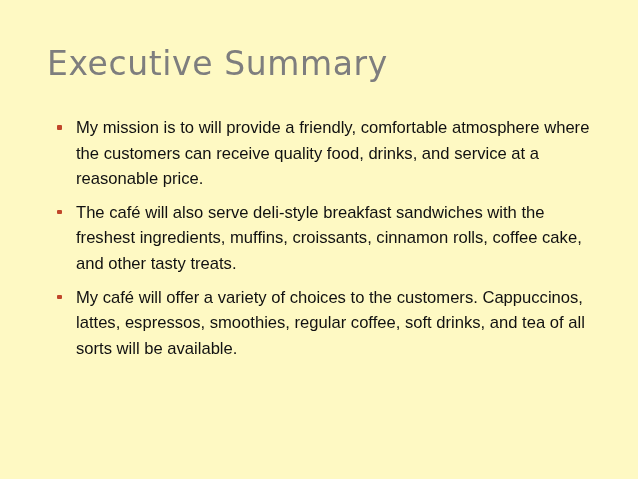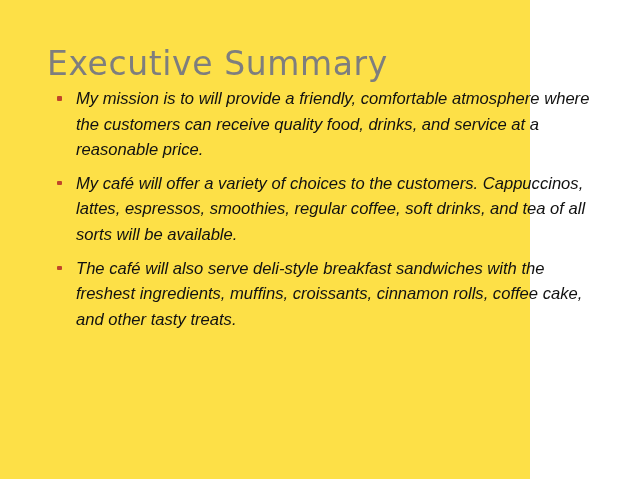--- a/index.html
+++ b/index.html
@@ -9,49 +9,48 @@
   body {
     width: 638px;
     height: 479px;
     background: #ffffff;
     font-family: "Liberation Sans", sans-serif;
     overflow: hidden;
   }
 
   #slide {
     position: relative;
-    width: 530px;
+    width: 638px;
     height: 479px;
-    background: #fde047;
+    background: #fef9c3;
     box-sizing: border-box;
     padding-left: 8px;
   }
 
   #slide-title {
     position: absolute;
     left: 47px;
     top: 44px;
     font-family: "DejaVu Sans", sans-serif;
     font-size: 33px;
     font-weight: 400;
     letter-spacing: 0.6px;
     color: #7e7e7e;
     line-height: 40px;
     white-space: nowrap;
   }
 
   #bullet-list {
     position: absolute;
     left: 56px;
-    top: 86px;
+    top: 115px;
     width: 548px;
     margin: 0;
     padding: 0;
     list-style: none;
-    font-style: italic;
   }
 
   .bullet-item {
     position: relative;
     padding-left: 20px;
     margin: 0 0 8px 0;
     font-family: "Liberation Sans", sans-serif;
     font-size: 16.6px;
     line-height: 25.6px;
     color: #111111;
@@ -85,24 +84,24 @@
 
   <ul id="bullet-list">
 
     <li class="bullet-item">
       <span class="bullet-marker"></span>
       <span class="bullet-text">My mission is to will provide a friendly, comfortable atmosphere where the customers can receive quality food, drinks, and service at a reasonable price.</span>
     </li>
 
     <li class="bullet-item">
       <span class="bullet-marker"></span>
-      <span class="bullet-text">My café will offer a variety of choices to the customers. Cappuccinos, lattes, espressos, smoothies, regular coffee, soft drinks, and tea of all sorts will be available.</span>
+      <span class="bullet-text">The café will also serve deli-style breakfast sandwiches with the freshest ingredients, muffins, croissants, cinnamon rolls, coffee cake, and other tasty treats.</span>
     </li>
 
     <li class="bullet-item">
       <span class="bullet-marker"></span>
-      <span class="bullet-text">The café will also serve deli-style breakfast sandwiches with the freshest ingredients, muffins, croissants, cinnamon rolls, coffee cake, and other tasty treats.</span>
+      <span class="bullet-text">My café will offer a variety of choices to the customers. Cappuccinos, lattes, espressos, smoothies, regular coffee, soft drinks, and tea of all sorts will be available.</span>
     </li>
 
 
   </ul>
 
 </div>
 
 </body></html>

